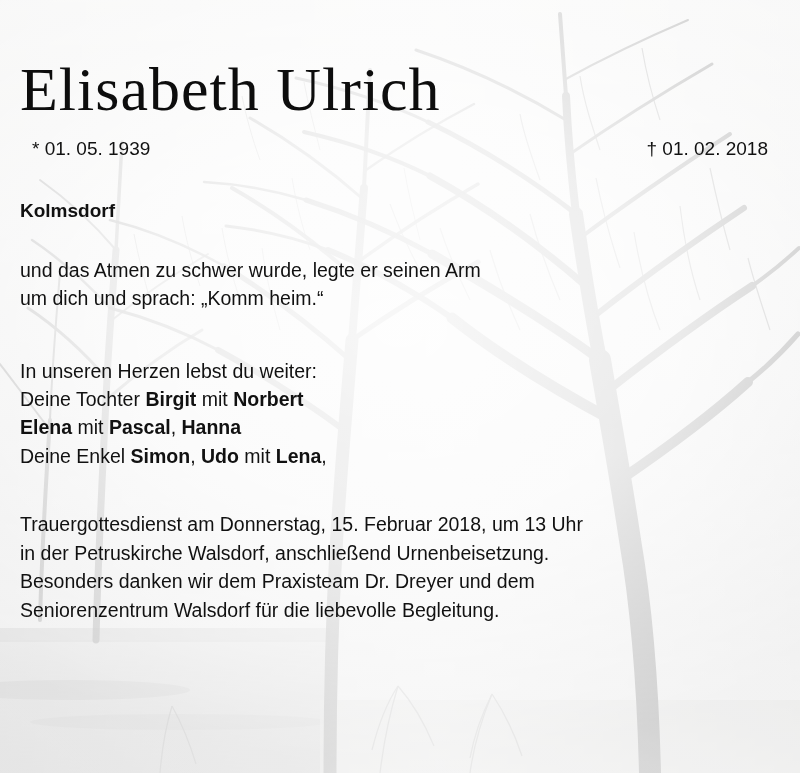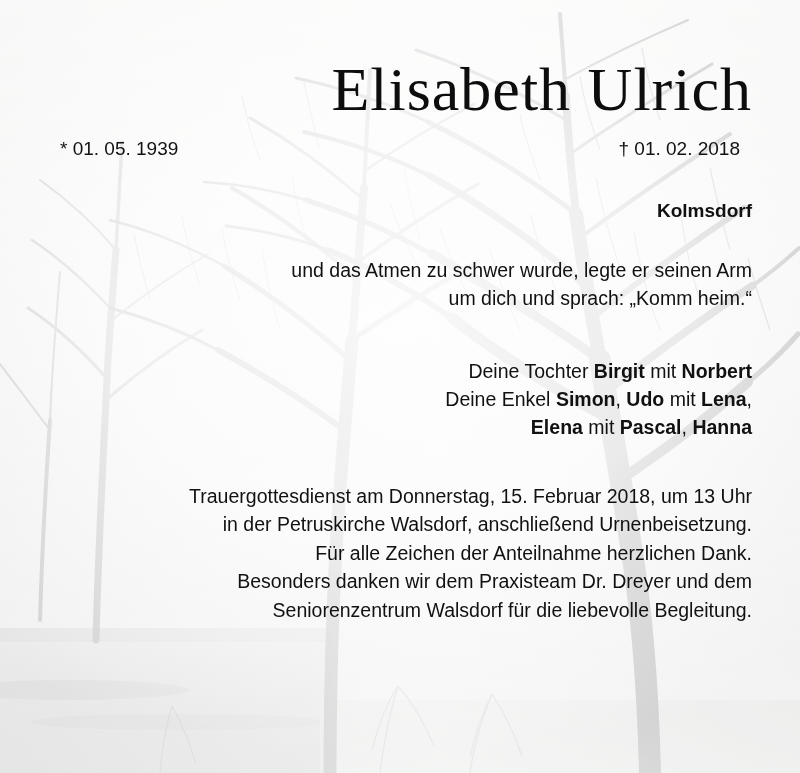--- a/index.html
+++ b/index.html
@@ -35,22 +35,22 @@
       linear-gradient(to bottom, rgba(255,255,255,0.55), rgba(255,255,255,0.30) 55%, rgba(255,255,255,0.62));
     pointer-events: none;
   }
 
   .content {
     position: relative;
     z-index: 2;
     width: 800px;
     height: 773px;
     box-sizing: border-box;
-    padding: 0 48px;
-    text-align: right;
+    padding: 0 20px;
+    text-align: left;
   }
 
   .name {
     font-family: "Liberation Serif", serif;
     font-size: 62px;
     font-weight: 400;
     letter-spacing: 1px;
     line-height: 1;
     padding-top: 58px;
     color: #0d0d0d;
@@ -255,37 +255,37 @@
     </div>
 
     <div class="place">Kolmsdorf</div>
 
     <div class="verse">
       <span class="line">und das Atmen zu schwer wurde, legte er seinen Arm</span>
       <span class="line">um dich und sprach: „Komm heim.“</span>
     </div>
 
     <div class="family">
+      <span class="line">In unseren Herzen lebst du weiter:</span>
 
 
       <span class="line">
         <span>Deine Tochter </span><b>Birgit</b><span> mit </span><b>Norbert</b>
       </span>
 
       <span class="line">
+        <b>Elena</b><span> mit </span><b>Pascal</b><span>, </span><b>Hanna</b>
+      </span>
+
+      <span class="line">
         <span>Deine Enkel </span><b>Simon</b><span>, </span><b>Udo</b><span> mit </span><b>Lena</b><span>,</span>
-      </span>
-
-      <span class="line">
-        <b>Elena</b><span> mit </span><b>Pascal</b><span>, </span><b>Hanna</b>
       </span>
     </div>
 
     <div class="service">
       <span class="line">Trauergottesdienst am Donnerstag, 15. Februar 2018, um 13 Uhr</span>
       <span class="line">in der Petruskirche Walsdorf, anschließend Urnenbeisetzung.</span>
-      <span class="line">Für alle Zeichen der Anteilnahme herzlichen Dank.</span>
       <span class="line">Besonders danken wir dem Praxisteam Dr. Dreyer und dem</span>
       <span class="line">Seniorenzentrum Walsdorf für die liebevolle Begleitung.</span>
     </div>
 
   </div>
 </div>
 
 </body></html>

